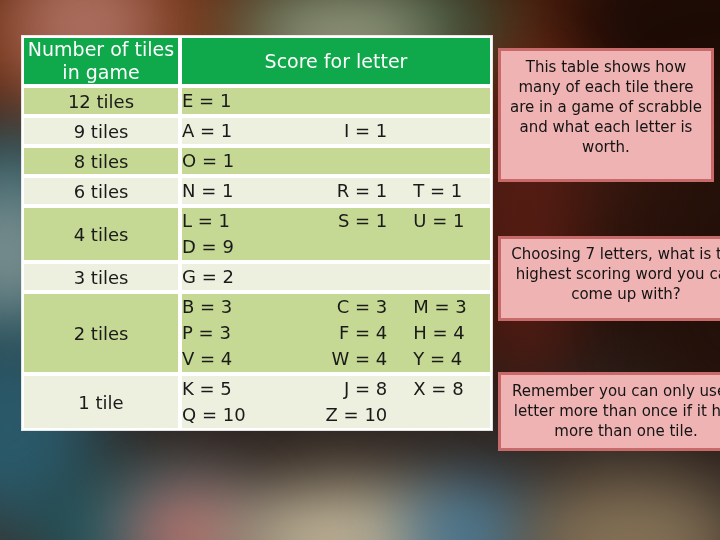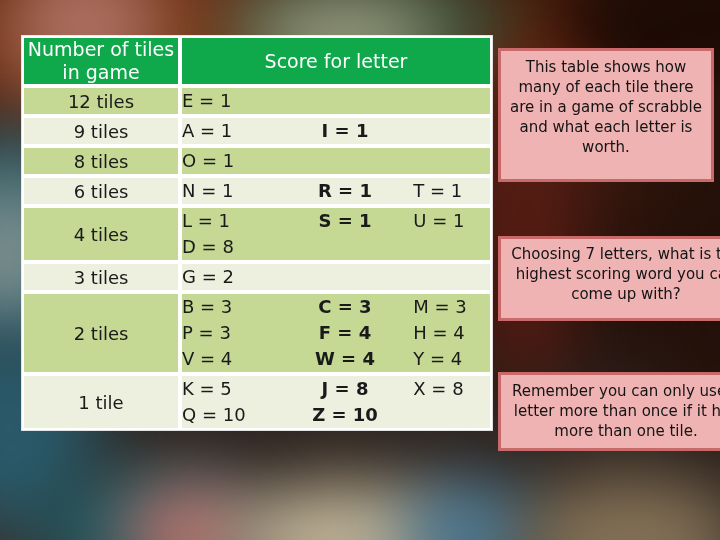--- a/index.html
+++ b/index.html
@@ -92,21 +92,21 @@
   }
   .score-line { display: table-row; }
   .score-item {
     display: table-cell;
     font-size: 18px;
     color: #1a1a1a;
     line-height: 26px;
     width: 33.33%;
     white-space: nowrap;
   }
-  .score-item.c2 { text-align: center; padding-left: 18px; font-weight: bold; }
+  .score-item.c2 { text-align: right; padding-left: 18px; }
   .score-item.c3 { text-align: left; padding-left: 26px; }
 
   
   .note {
     position: absolute;
     z-index: 4;
     background: #efb3b3;
     border: 3px solid #c86a6a;
     color: #141414;
     text-align: center;
@@ -199,21 +199,21 @@
       <tr class="table-row row-a">
         <td class="cnt-cell">4 tiles</td>
         <td class="score-cell">
           <div class="score-grid">
             <div class="score-line">
               <div class="score-item c1">L = 1</div>
               <div class="score-item c2">S = 1</div>
               <div class="score-item c3">U = 1</div>
             </div>
             <div class="score-line">
-              <div class="score-item c1">D = 8</div>
+              <div class="score-item c1">D = 9</div>
               <div class="score-item c2"></div>
               <div class="score-item c3"></div>
             </div>
           </div>
         </td>
       </tr>
       <tr class="table-row row-b">
         <td class="cnt-cell">3 tiles</td>
         <td class="score-cell">
           <div class="score-grid">

